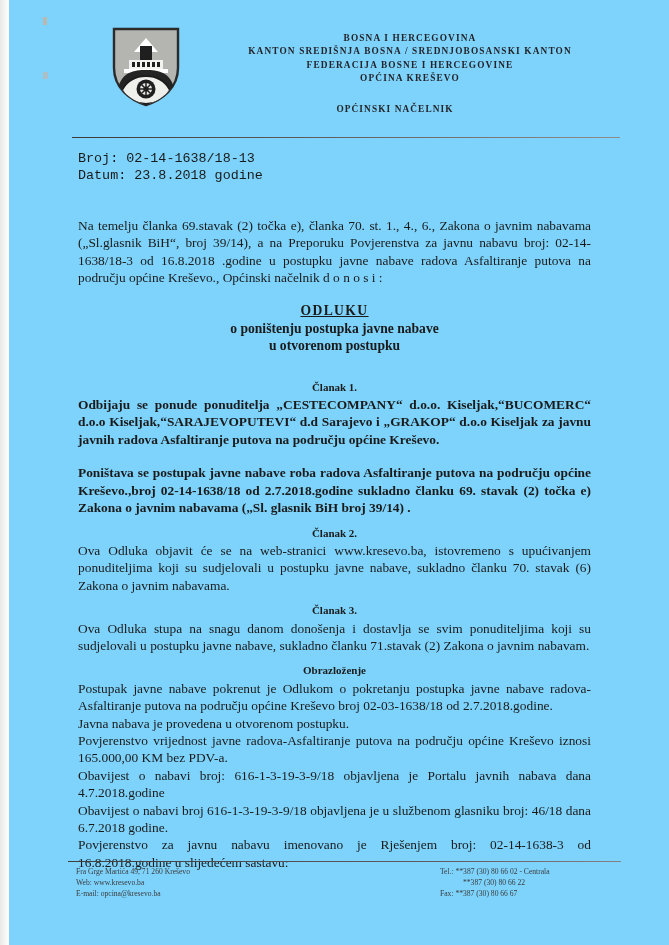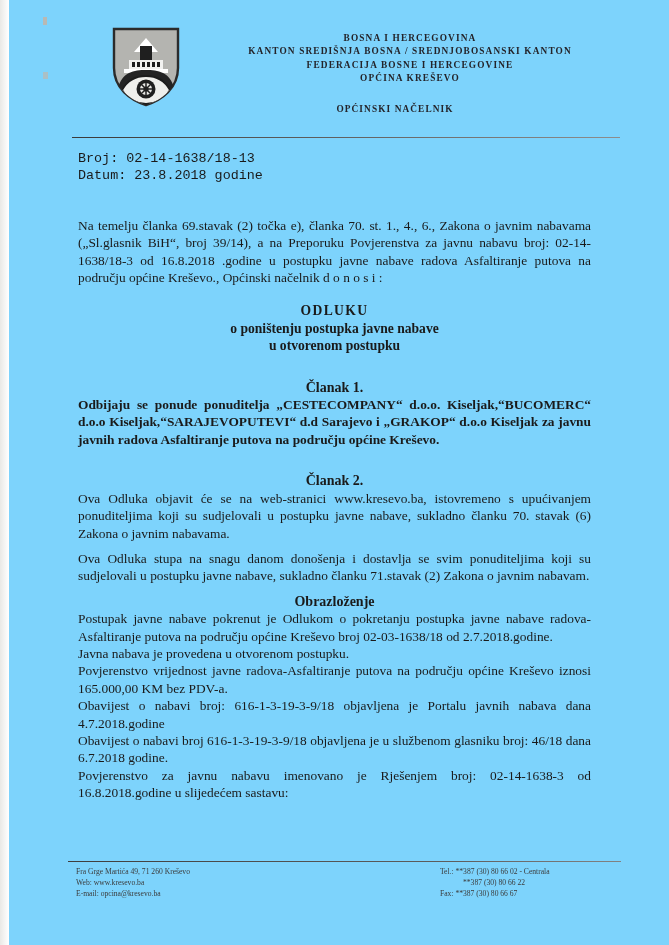--- a/index.html
+++ b/index.html
@@ -101,30 +101,31 @@
   }
   .para.bold { font-weight: bold; }
   .gap-sm { height: 8px; }
   .gap-md { height: 16px; }
   .gap-lg { height: 24px; }
   .title-main {
     text-align: center;
     font-weight: bold;
     font-size: 13.6px;
     letter-spacing: 1.4px;
+    text-decoration: underline;
   }
   .title-sub {
     text-align: center;
     font-weight: bold;
     font-size: 13.6px;
   }
   .art-head {
     text-align: center;
     font-weight: bold;
-    font-size: 14px;
+    font-size: 11px;
   }
   .plain-line {
     text-align: left;
     margin: 0;
   }
 
   
   .footer {
     position: absolute;
     left: 0;
@@ -225,28 +226,30 @@
 
     <div class="title-main">ODLUKU</div>
     <div class="title-sub">o poništenju postupka javne nabave</div>
     <div class="title-sub">u otvorenom postupku</div>
 
     <div class="gap-lg"></div>
 
     <div class="art-head">Članak 1.</div>
     <p class="para bold">Odbijaju se ponude ponuditelja „CESTECOMPANY“ d.o.o. Kiseljak,“BUCOMERC“ d.o.o Kiseljak,“SARAJEVOPUTEVI“ d.d Sarajevo i „GRAKOP“ d.o.o Kiseljak za javnu javnih radova Asfaltiranje putova na području općine Kreševo.</p>
     <div class="gap-md"></div>
+    <p class="para bold">Poništava se postupak javne nabave roba radova Asfaltiranje putova na području općine Kreševo.,broj 02-14-1638/18 od 2.7.2018.godine sukladno članku 69. stavak (2) točka e) Zakona o javnim nabavama („Sl. glasnik BiH broj 39/14) .</p>
 
     <div class="gap-sm"></div>
 
     <div class="art-head">Članak 2.</div>
     <p class="para">Ova Odluka objavit će se na web-stranici www.kresevo.ba, istovremeno s upućivanjem ponuditeljima koji su sudjelovali u postupku javne nabave, sukladno članku 70. stavak (6) Zakona o javnim nabavama.</p>
 
     <div class="gap-sm"></div>
 
+    <div class="art-head">Članak 3.</div>
     <p class="para">Ova Odluka stupa na snagu danom donošenja i dostavlja se svim ponuditeljima koji su sudjelovali u postupku javne nabave, sukladno članku 71.stavak (2) Zakona o javnim nabavam.</p>
 
     <div class="gap-sm"></div>
 
     <div class="art-head">Obrazloženje</div>
     <p class="para">Postupak javne nabave pokrenut je Odlukom o pokretanju postupka javne nabave radova-Asfaltiranje putova na području općine Kreševo broj 02-03-1638/18 od 2.7.2018.godine.</p>
     <p class="plain-line">Javna nabava je provedena  u otvorenom postupku.</p>
     <p class="para">Povjerenstvo vrijednost javne radova-Asfaltiranje putova na području općine Kreševo  iznosi 165.000,00 KM bez PDV-a.</p>
     <p class="para">Obavijest o nabavi broj: 616-1-3-19-3-9/18 objavljena je Portalu javnih nabava dana 4.7.2018.godine</p>
     <p class="para">Obavijest o nabavi broj 616-1-3-19-3-9/18 objavljena je u službenom glasniku broj: 46/18 dana 6.7.2018 godine.</p>

